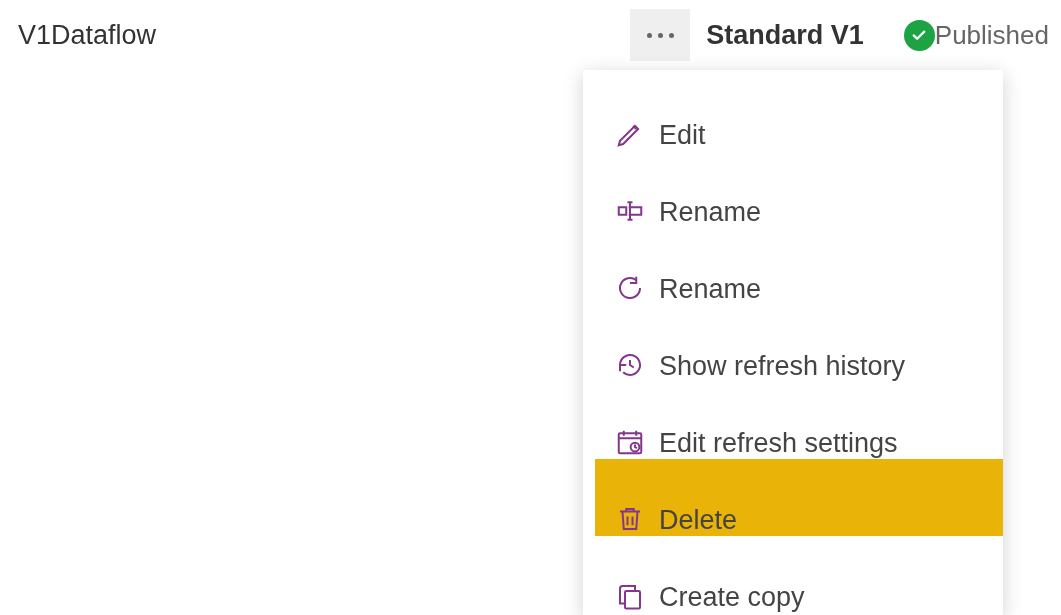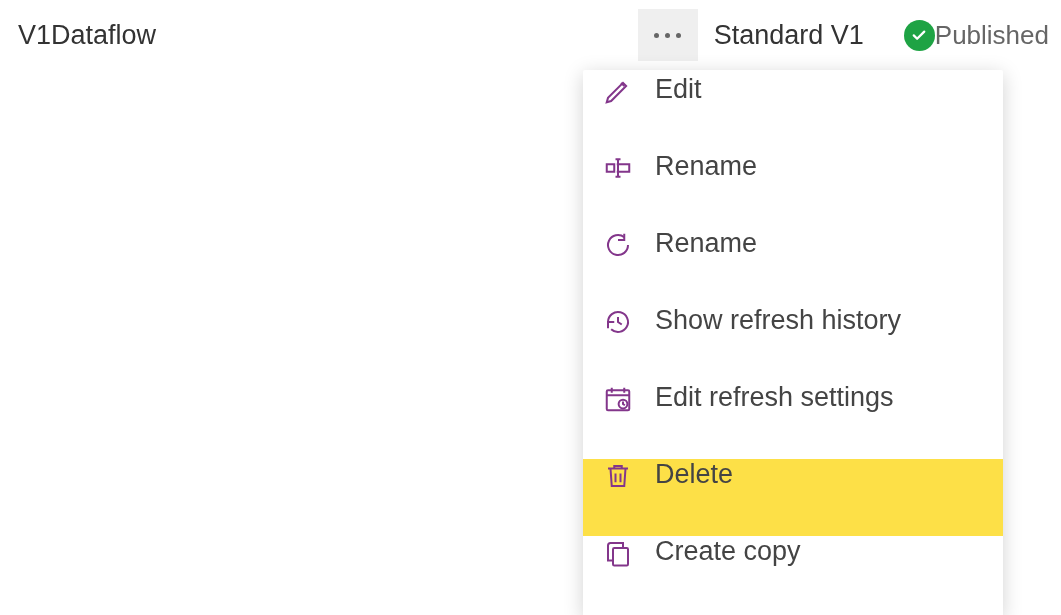--- a/index.html
+++ b/index.html
@@ -40,21 +40,21 @@
     }
     .more-dots span {
       width: 5px;
       height: 5px;
       background: #666;
       border-radius: 50%;
     }
     .type-label {
       font-size: 27px;
       color: #333;
-      font-weight: 400;
+      font-weight: 700;
       margin-right: 40px;
     }
     .status {
       display: flex;
       align-items: center;
     }
     .status-icon {
       width: 31px;
       height: 31px;
       background: #1ea344;
@@ -73,28 +73,29 @@
       top: 70px;
       left: 583px;
       width: 420px;
       background: #fff;
       box-shadow: 0 4px 20px rgba(0,0,0,.18);
       border-radius: 2px;
       padding: 4px 0;
     }
     .menu-item {
       display: flex;
-      align-items: flex-start;
+      align-items: flex-end;
       height: 77px;
       padding: 0 18px;
       cursor: pointer;
-      gap: 20px;
+      gap: 12px;
+      margin-left: 12px;
     }
     .menu-item.hovered {
-      background: #fde047;
+      background: #eab308;
     }
     .menu-item .icon {
       width: 34px;
       height: 34px;
       display: flex;
       align-items: center;
       justify-content: center;
       flex-shrink: 0;
     }
     .menu-item .icon svg {

